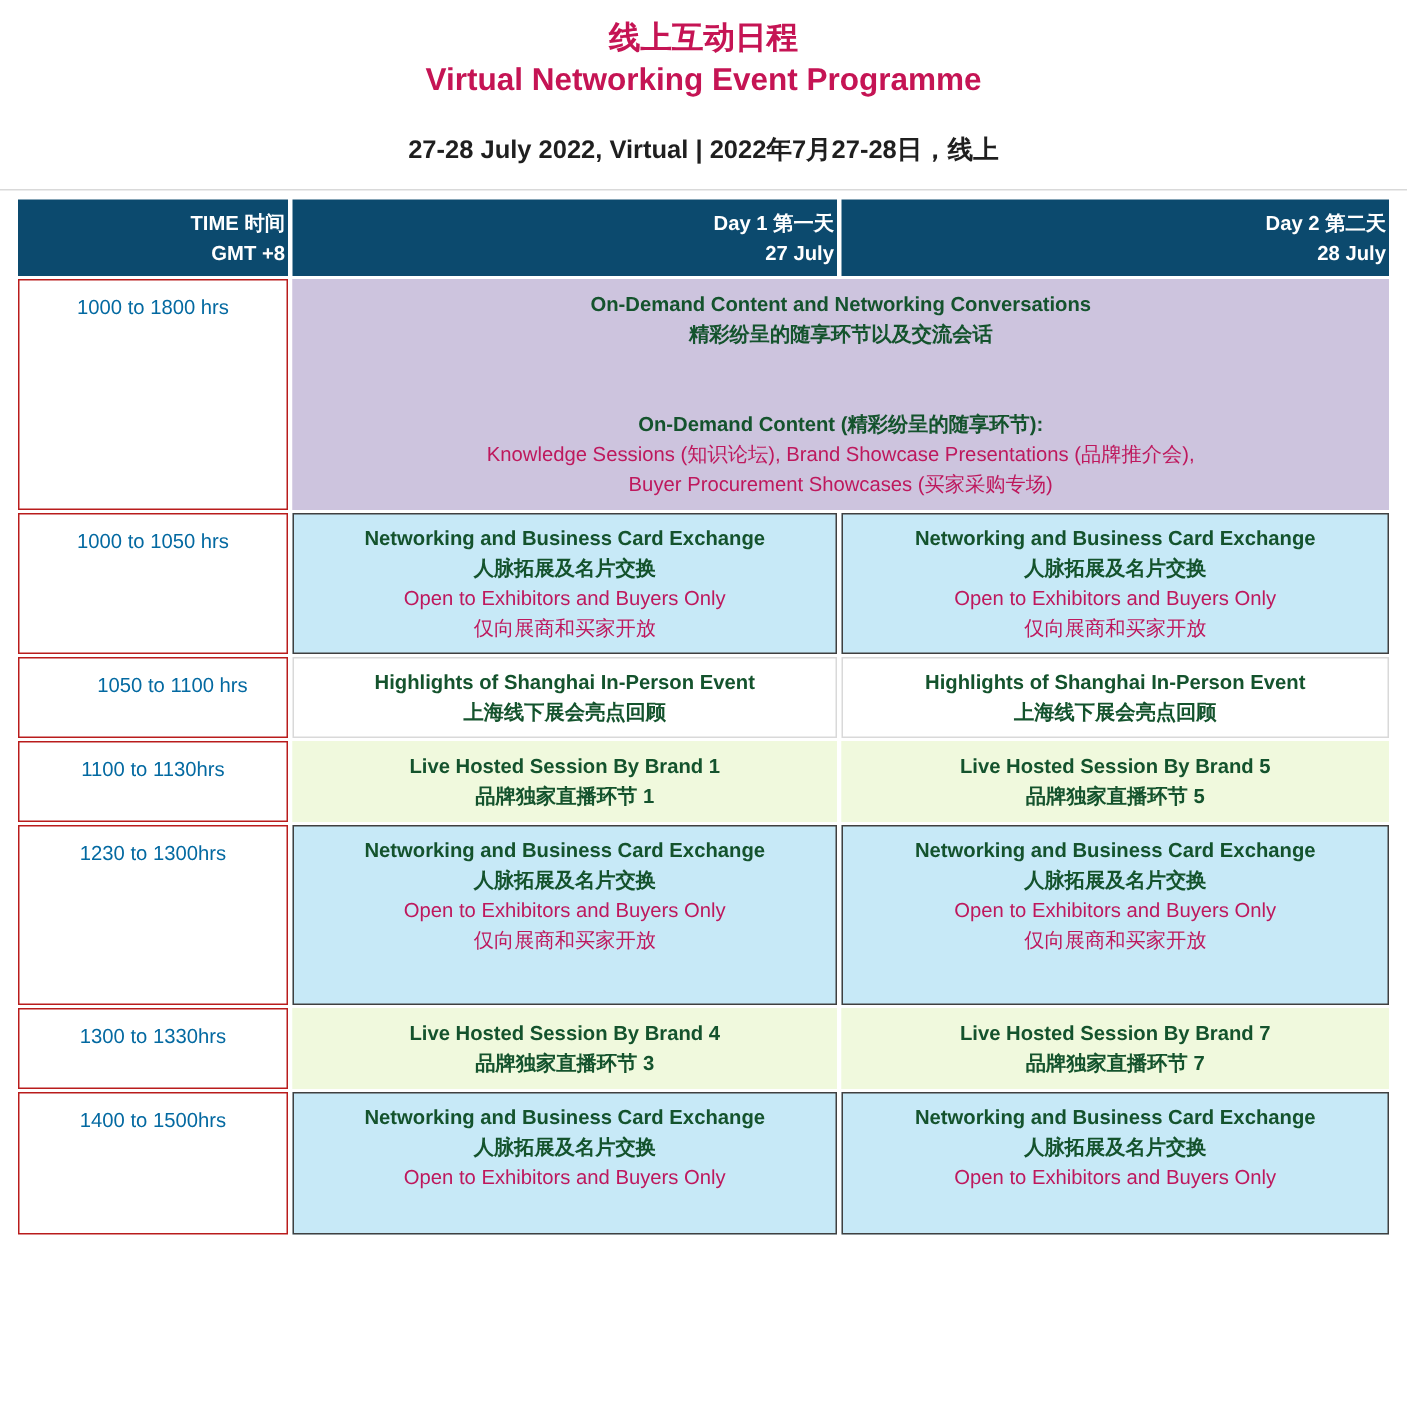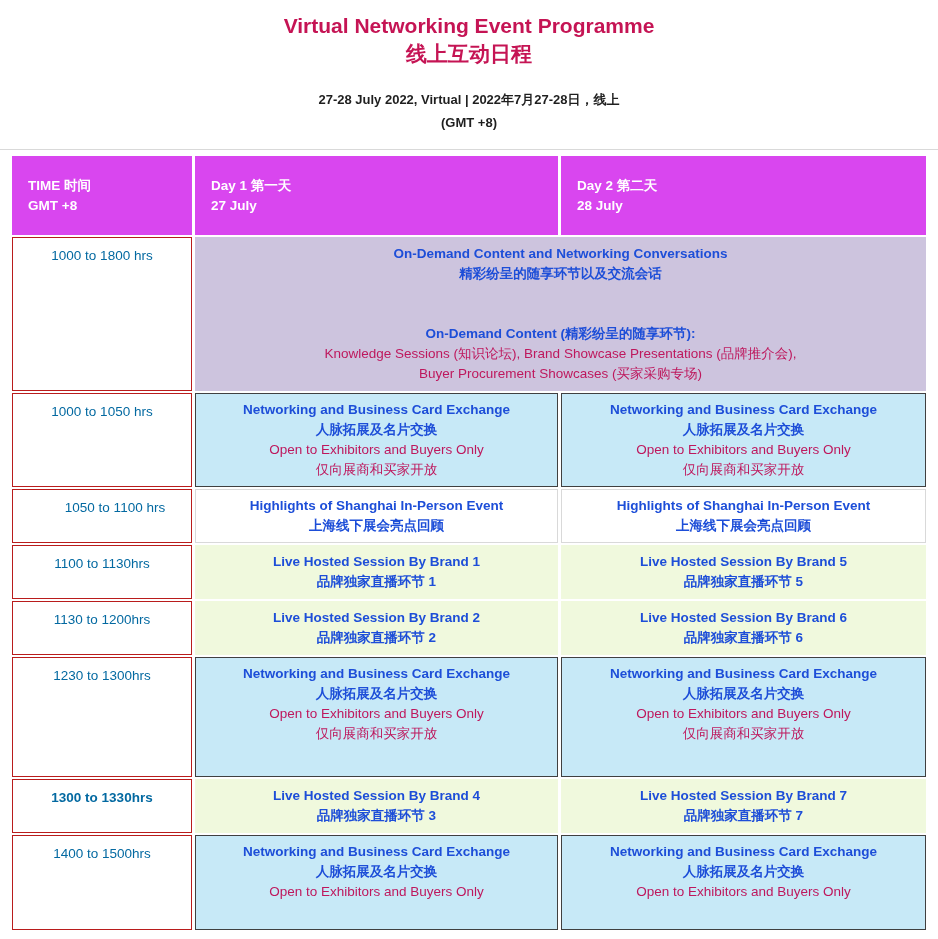--- a/index.html
+++ b/index.html
@@ -21,82 +21,81 @@
   .title {
     color: #c51454;
     font-size: 21px;
     font-weight: bold;
     line-height: 28px;
     margin: 0;
   }
   .subtitle-wrap { margin-top: 20px; }
   .subtitle {
     color: #1f1f1f;
-    font-size: 13px;
+    font-size: 17px;
     font-weight: bold;
     line-height: 23px;
     margin: 0;
   }
   .top-rule {
     border-top: 1px solid #d9d9d9;
     width: 100%;
     margin-top: 15px;
   }
   table.programme {
     border-collapse: separate;
     border-spacing: 3px 2px;
     table-layout: fixed;
     width: 920px;
     margin: 4px auto 0 auto;
   }
   th {
-    background: #d946ef;
+    background: #0c4a6e;
     color: #ffffff;
     font-size: 13.5px;
     font-weight: bold;
     line-height: 20px;
     height: 47px;
-    text-align: left;
+    text-align: right;
     vertical-align: middle;
-    padding: 16px;
+    padding: 2px;
   }
   td {
     box-sizing: border-box;
     font-size: 13.5px;
     line-height: 20px;
     text-align: center;
     vertical-align: top;
   }
   td.time {
     background: #ffffff;
     border: 1px solid #b91c1c;
     color: #0369a1;
     padding-top: 8px;
   }
   td.content { padding: 6px 10px; }
   td.bg-purple { background: #cdc4de; border: 1px solid #cdc4de; }
   td.bg-blue   { background: #c7e9f7; border: 1px solid #404040; }
   td.bg-green  { background: #f0f9dd; border: 1px solid #f0f9dd; }
   td.bg-gray   { background: #d2d2d2; border: 1px solid #d2d2d2; padding-top: 3px; }
   td.bg-white  { background: #ffffff; border: 1px solid #d9d9d9; }
-  .bold    { font-weight: bold; color: #1d4ed8; }
+  .bold    { font-weight: bold; color: #14532d; }
   .regular { color: #be185d; }
   .gap     { height: 20px; }
 </style>
 </head>
 <body>
 
 <div class="page">
 
   <header>
+    <h1 class="title">线上互动日程</h1>
     <h1 class="title">Virtual Networking Event Programme</h1>
-    <h1 class="title">线上互动日程</h1>
     <div class="subtitle-wrap">
       <p class="subtitle">27-28 July 2022, Virtual | 2022年7月27-28日，线上</p>
-      <p class="subtitle">(GMT +8)</p>
     </div>
   </header>
 
   <div class="top-rule"></div>
 
   <table class="programme">
     <colgroup>
       <col style="width:180px">
       <col style="width:363px">
       <col style="width:365px">
@@ -161,47 +160,36 @@
           <td class="content bg-green">
             <div class="bold">Live Hosted Session By Brand 1</div>
             <div class="bold">品牌独家直播环节 1</div>
           </td>
           <td class="content bg-green">
             <div class="bold">Live Hosted Session By Brand 5</div>
             <div class="bold">品牌独家直播环节 5</div>
           </td>
         </tr>
         <tr>
-          <td class="time" style="height: 50px;">1130 to 1200hrs</td>
-          <td class="content bg-green">
-            <div class="bold">Live Hosted Session By Brand 2</div>
-            <div class="bold">品牌独家直播环节 2</div>
-          </td>
-          <td class="content bg-green">
-            <div class="bold">Live Hosted Session By Brand 6</div>
-            <div class="bold">品牌独家直播环节 6</div>
-          </td>
-        </tr>
-        <tr>
           <td class="time" style="height: 120px;">1230 to 1300hrs</td>
           <td class="content bg-blue">
             <div class="bold">Networking and Business Card Exchange</div>
             <div class="bold">人脉拓展及名片交换</div>
             <div class="regular">Open to Exhibitors and Buyers Only</div>
             <div class="regular">仅向展商和买家开放</div>
           </td>
           <td class="content bg-blue">
             <div class="bold">Networking and Business Card Exchange</div>
             <div class="bold">人脉拓展及名片交换</div>
             <div class="regular">Open to Exhibitors and Buyers Only</div>
             <div class="regular">仅向展商和买家开放</div>
           </td>
         </tr>
         <tr>
-          <td class="time" style="height: 50px; font-weight: bold;">1300 to 1330hrs</td>
+          <td class="time" style="height: 50px;">1300 to 1330hrs</td>
           <td class="content bg-green">
             <div class="bold">Live Hosted Session By Brand 4</div>
             <div class="bold">品牌独家直播环节 3</div>
           </td>
           <td class="content bg-green">
             <div class="bold">Live Hosted Session By Brand 7</div>
             <div class="bold">品牌独家直播环节 7</div>
           </td>
         </tr>
         <tr>

